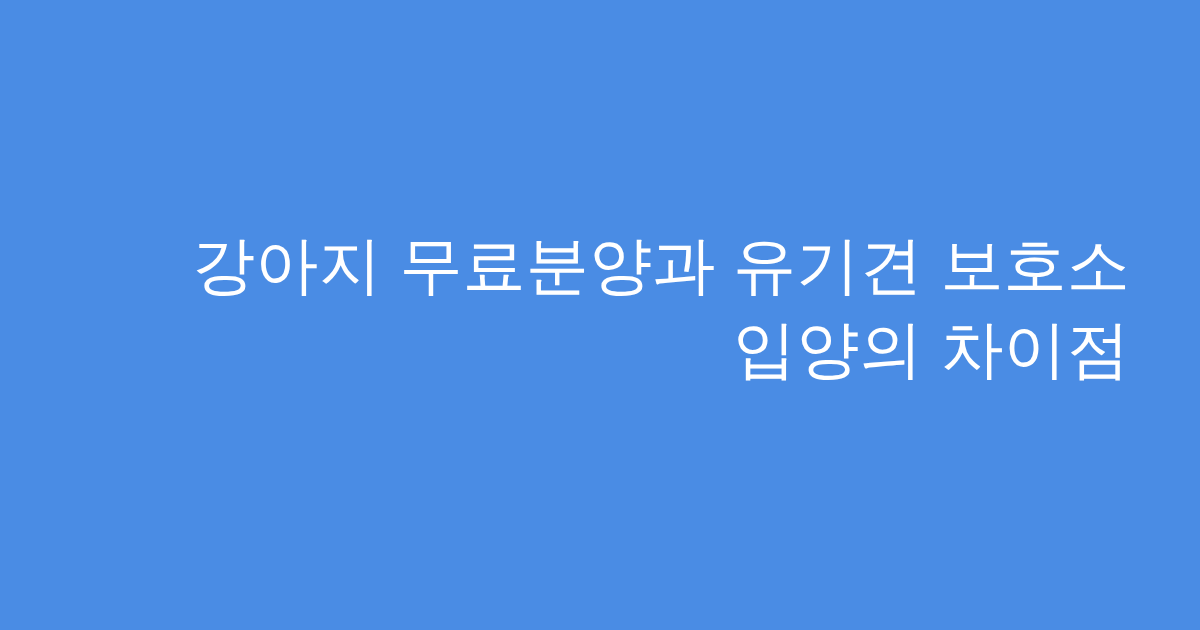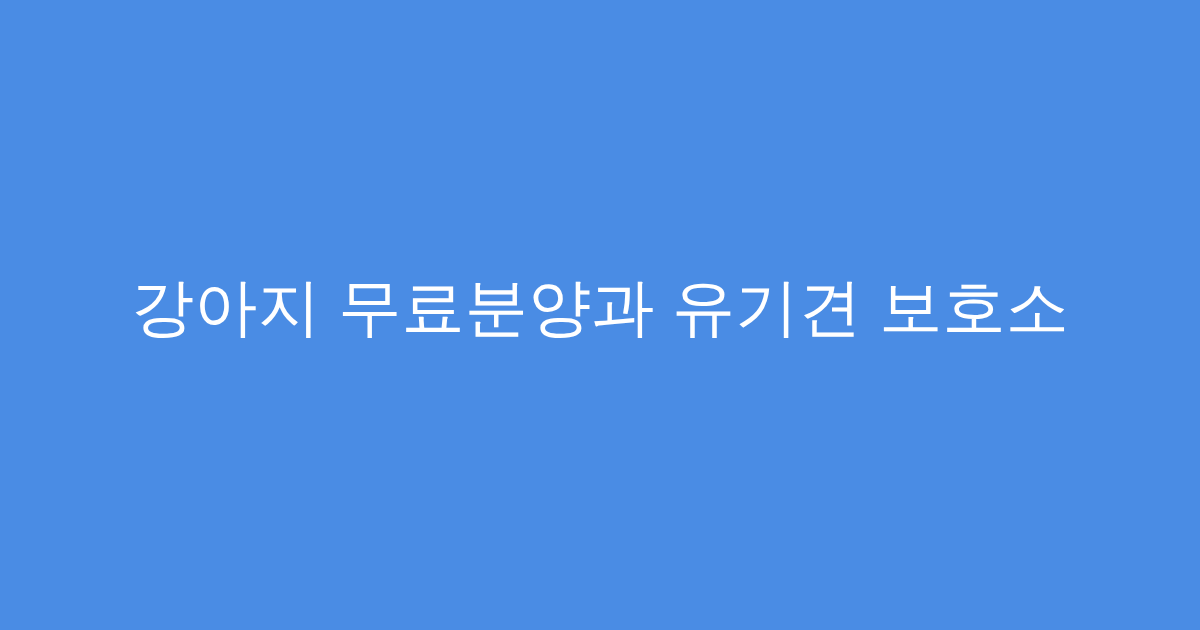--- a/index.html
+++ b/index.html
@@ -42,27 +42,28 @@
     padding: 0;
     color: #ffffff;
     font-family: "Liberation Sans", "DejaVu Sans", sans-serif;
     font-size: 63px;
     font-weight: 400;
     line-height: 84px;
     letter-spacing: 0.2px;
     word-break: keep-all;
     white-space: pre-line;
     text-rendering: optimizeLegibility;
+    text-align: right;
     -webkit-font-smoothing: antialiased;
   }
 </style>
 </head>
 <body>
 
 <div class="share-card" style="background-color: rgb(74, 140, 228);">
 
   <div class="title-block">
 
-    <h1 class="card-title" style="color: rgb(255, 255, 255);"><span>강아지 무료분양과 유기견 보호소</span><br></h1>
+    <h1 class="card-title" style="color: rgb(255, 255, 255);"><span>강아지 무료분양과 유기견 보호소</span><br><span>입양의 차이점</span></h1>
 
   </div>
 
 </div>
 
 </body></html>

